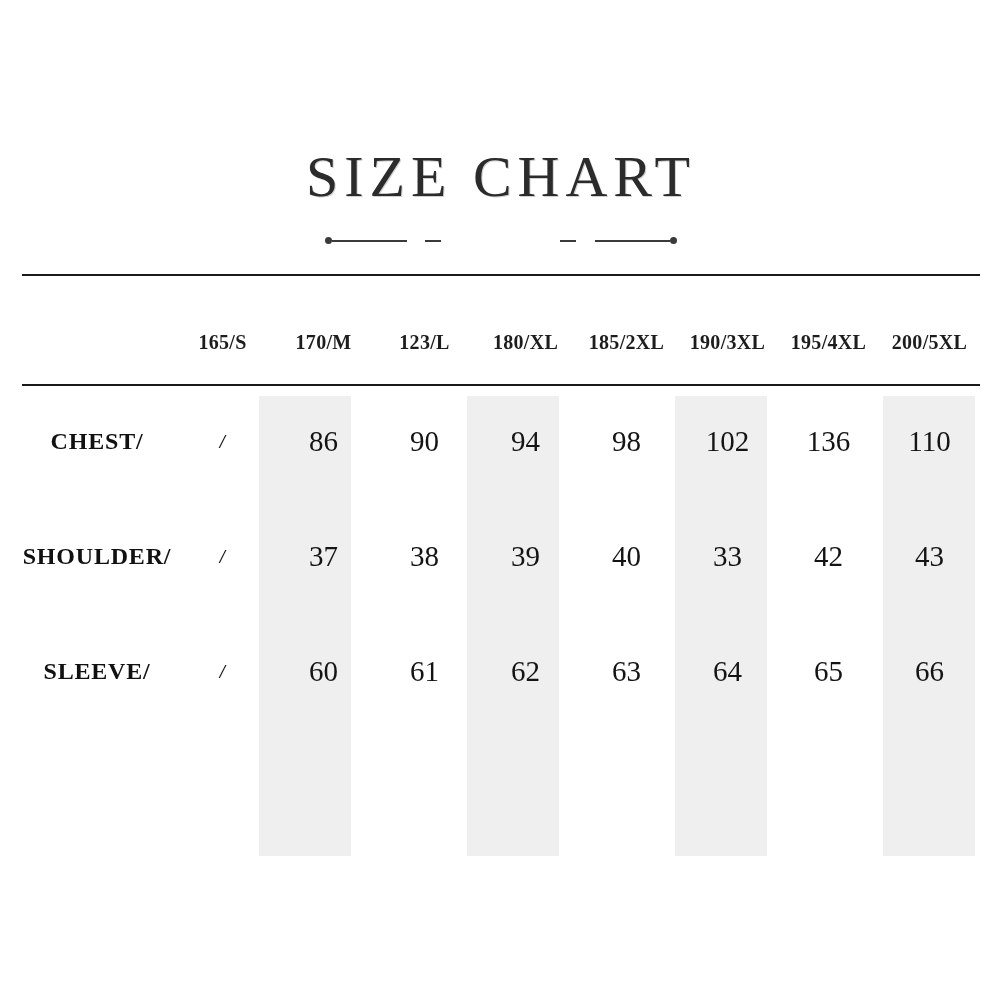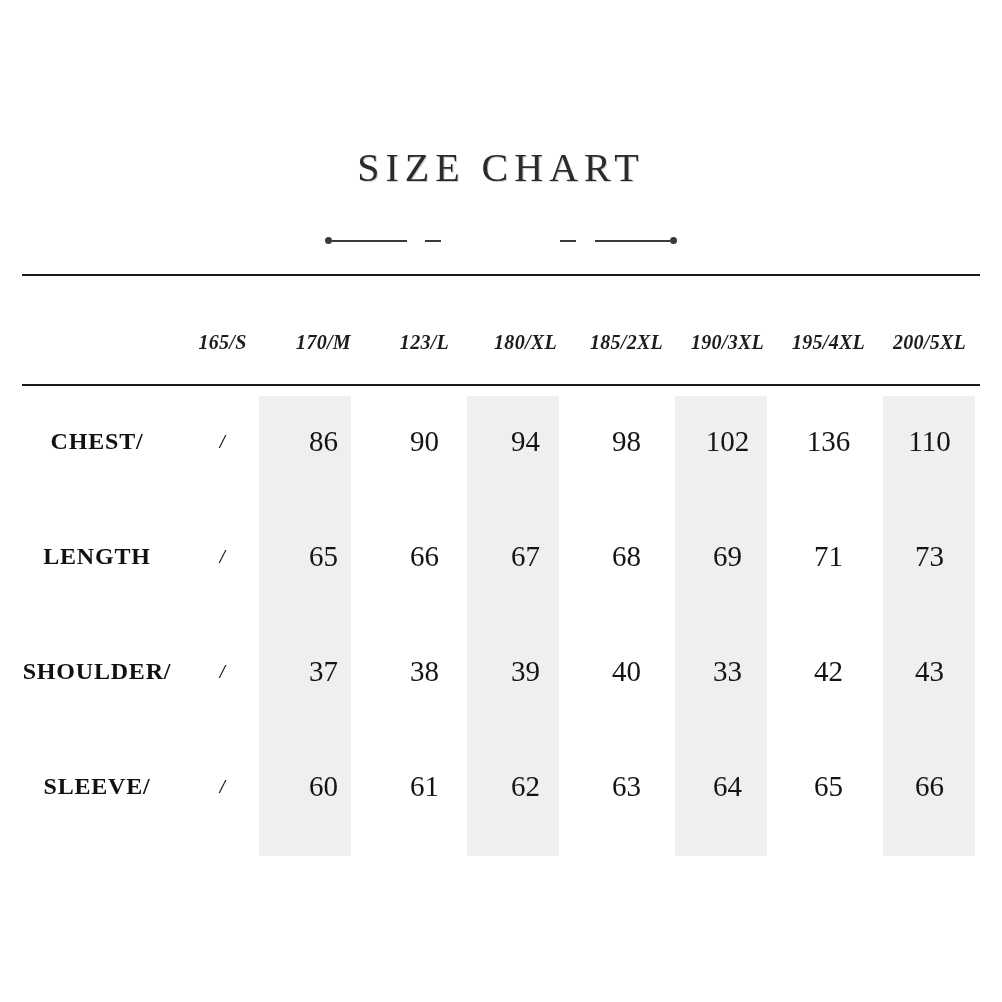--- a/index.html
+++ b/index.html
@@ -27,21 +27,21 @@
   
   .title-block {
     position: absolute;
     left: 0;
     top: 148px;
     width: 1002px;
     text-align: center;
   }
   .chart-title {
     font-family: "Liberation Serif", serif;
-    font-size: 40px;
+    font-size: 58px;
     letter-spacing: 6px;
     font-weight: 400;
     color: #2b2b2b;
     line-height: 1.0;
     text-shadow: 1px 1px 0 rgba(120,120,120,0.35);
   }
 
   
   .ornament {
     position: absolute;
@@ -118,21 +118,20 @@
     text-align: center;
     vertical-align: middle;
   }
 
   col.c-label { width: 150px; }
   col.c-size  { width: 101px; }
 
   th.size-head {
     height: 84px;
     font-family: "Liberation Serif", serif;
-    font-style: italic;
     font-weight: 700;
     font-size: 20px;
     color: #1d1d1d;
     letter-spacing: 0.3px;
   }
   th.corner {
     height: 84px;
   }
 
   td.row-label {
@@ -220,31 +219,20 @@
           <td class="unit-cell">/</td>
           <td class="value">86</td>
           <td class="value">90</td>
           <td class="value">94</td>
           <td class="value">98</td>
           <td class="value">102</td>
           <td class="value">136</td>
           <td class="value">110</td>
         </tr>
 
-        <tr>
-          <td class="row-label">LENGTH</td>
-          <td class="unit-cell">/</td>
-          <td class="value">65</td>
-          <td class="value">66</td>
-          <td class="value">67</td>
-          <td class="value">68</td>
-          <td class="value">69</td>
-          <td class="value">71</td>
-          <td class="value">73</td>
-        </tr>
 
         <tr>
           <td class="row-label">SHOULDER/</td>
           <td class="unit-cell">/</td>
           <td class="value">37</td>
           <td class="value">38</td>
           <td class="value">39</td>
           <td class="value">40</td>
           <td class="value">33</td>
           <td class="value">42</td>

